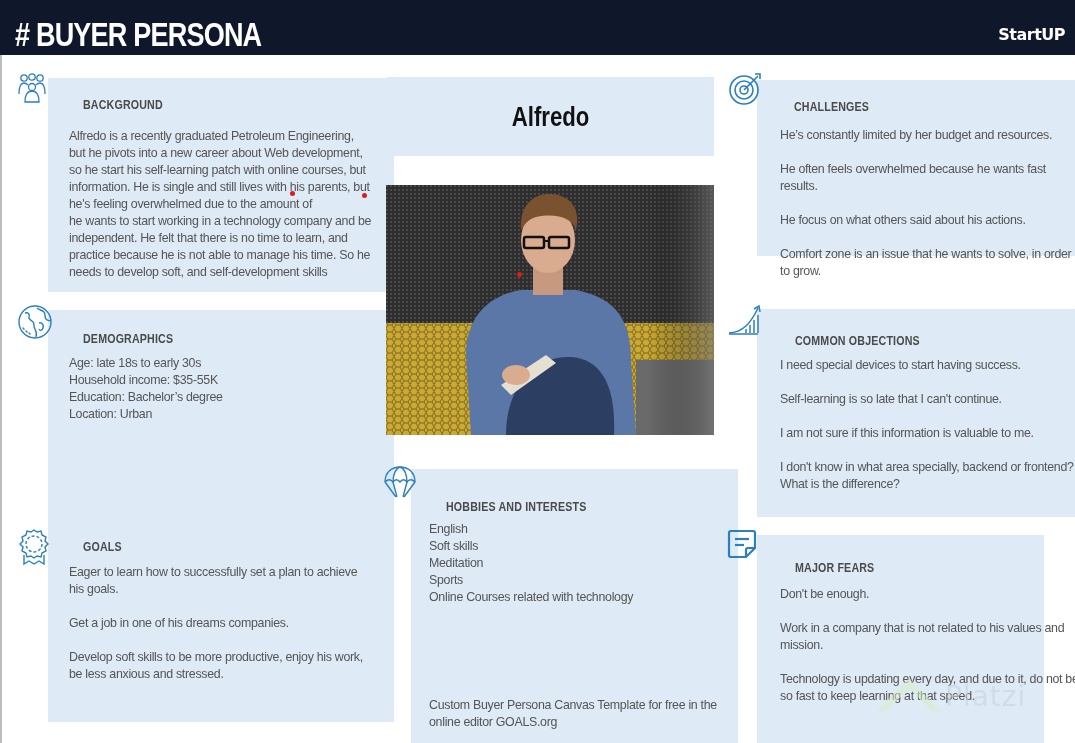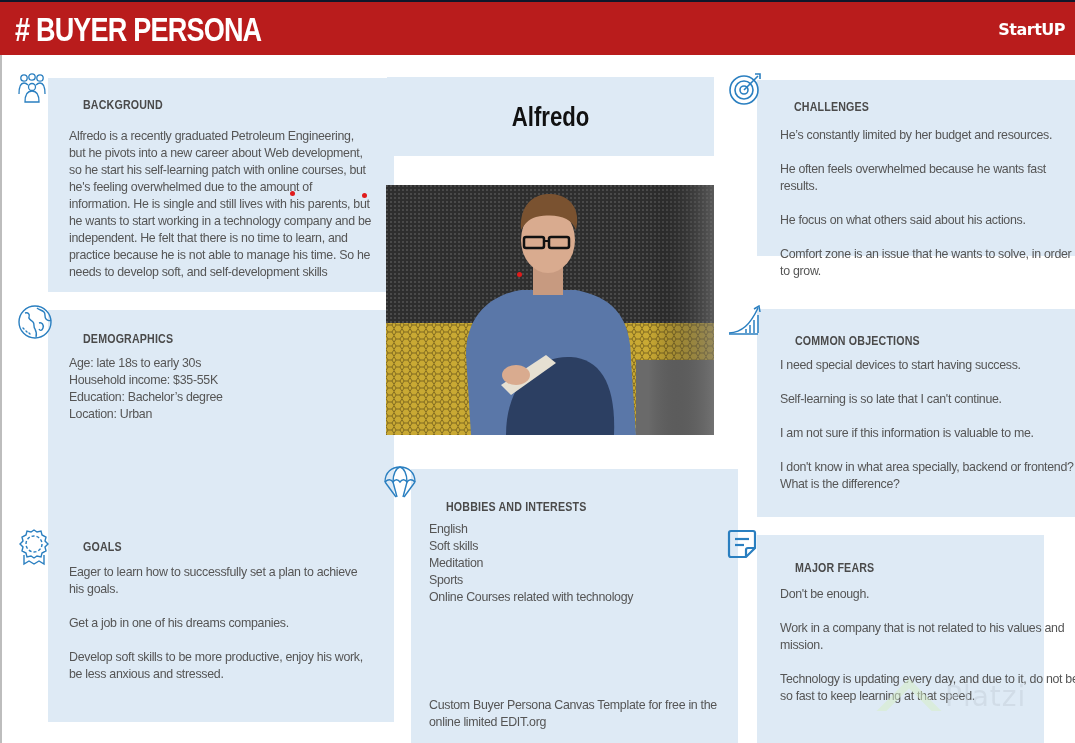--- a/index.html
+++ b/index.html
@@ -1,18 +1,18 @@
 <!DOCTYPE html>
 <html><head>
 <meta charset="utf-8">
 <style>
   html, body { margin:0; padding:0; }
   body { width:1075px; height:743px; overflow:hidden; background:#ffffff; position:relative; font-family:"Liberation Sans", sans-serif; }
   .left-edge { position:absolute; left:0; top:0; width:2px; height:743px; background:#bdbdbd; }
-  .header { position:absolute; left:0; top:0; width:1075px; height:55px; background:#b91c1c; border-top:2px solid #0f172a; box-sizing:border-box; }
+  .header { position:absolute; left:0; top:0; width:1075px; height:55px; background:#0f172a; border-top:7px solid #0f172a; box-sizing:border-box; }
   .title { position:absolute; left:15px; top:6px; color:#fff; font-family:"Liberation Sans", sans-serif; font-weight:bold; font-size:33px; letter-spacing:-1px; transform:scaleX(0.82); transform-origin:left center; line-height:44px; }
   .brand { position:absolute; right:10px; top:18px; color:#fff; font-weight:bold; font-size:16px; font-family:"DejaVu Sans", sans-serif; letter-spacing:-0.5px; }
   .panel { position:absolute; background:#deeaf5; box-sizing:border-box;margin-left:24px; }
   .panel .head { position:absolute; font-family:"Liberation Sans", sans-serif; font-weight:bold; font-size:13px; color:#4a4a4a; transform:scaleX(0.82); transform-origin:left center; letter-spacing:0.2px; white-space:nowrap; }
   .panel .body { position:absolute; font-family:"Liberation Sans", sans-serif; font-size:12.4px; color:#555; line-height:17px; letter-spacing:-0.3px; }
   .panel .body p { margin:0 0 17px 0; }
   .panel .body p:last-child { margin-bottom:0; }
   .panel .body .line { display:block; }
   .icon { position:absolute; width:34px; height:34px; }
   .icon svg { width:100%; height:100%; }
@@ -32,22 +32,22 @@
   <div class="title"># BUYER PERSONA</div>
   <div class="brand">StartUP</div>
 </div>
 
 <div class="panel" style="left:24px;top:78px;width:346px;height:214px;">
   <div class="head" style="left:35px;top:19px;">BACKGROUND</div>
   <div class="body" style="left:21px;top:50px;width:320px;">
     <span class="line">Alfredo is a  recently graduated Petroleum Engineering,</span>
     <span class="line">but he pivots into a new career about Web development,</span>
     <span class="line">so he start his self-learning patch with online courses, but</span>
+    <span class="line">information. He is single and still lives with his parents, but</span>
     <span class="line">he's feeling overwhelmed due to the amount of</span>
-    <span class="line">information. He is single and still lives with his parents, but</span>
     <span class="line">he wants to start working in a technology company and be</span>
     <span class="line">independent. He felt that there is no time to learn, and</span>
     <span class="line">practice because he is not able to manage his time. So he</span>
     <span class="line">needs to develop soft, and self-development skills</span>
   </div>
 </div>
 <div class="icon" style="left:16px;top:72px;width:32px;height:32px;">
   <svg viewBox="0 0 32 32" fill="none" stroke="#2a7fc0" stroke-width="1.3">
     <circle cx="8" cy="6" r="3.2"></circle>
       <circle cx="16" cy="5" r="3.2"></circle>
@@ -144,21 +144,21 @@
   <div class="head" style="left:35px;top:30px;">HOBBIES AND INTERESTS</div>
   <div class="body" style="left:18px;top:52px;width:300px;">
     <span class="line">English</span>
     <span class="line">Soft skills</span>
     <span class="line">Meditation</span>
     <span class="line">Sports</span>
     <span class="line">Online Courses related with technology</span>
   </div>
   <div class="body" style="left:18px;top:228px;width:305px;">
     <span class="line">Custom  Buyer Persona Canvas Template for free in the</span>
-    <span class="line">online limited EDIT.org</span>
+    <span class="line">online editor GOALS.org</span>
   </div>
 </div>
 <div class="icon" style="left:383px;top:466px;width:34px;height:34px;">
   <svg viewBox="0 0 34 34" fill="none" stroke="#2a7fc0" stroke-width="1.4">
     <path d="M2 16 C2 6 9 1 17 1 C25 1 32 6 32 16"></path>
     <path d="M2 16 C5 13 8 13 10 16 C12 13 15 13 17 16 C19 13 22 13 24 16 C26 13 29 13 32 16"></path>
     <path d="M10 16 C10 8 13 2 17 1 C21 2 24 8 24 16"></path>
     <line x1="2" y1="16" x2="13" y2="31"></line>
       <line x1="32" y1="16" x2="21" y2="31"></line>
     <line x1="10" y1="16" x2="14" y2="31"></line>

